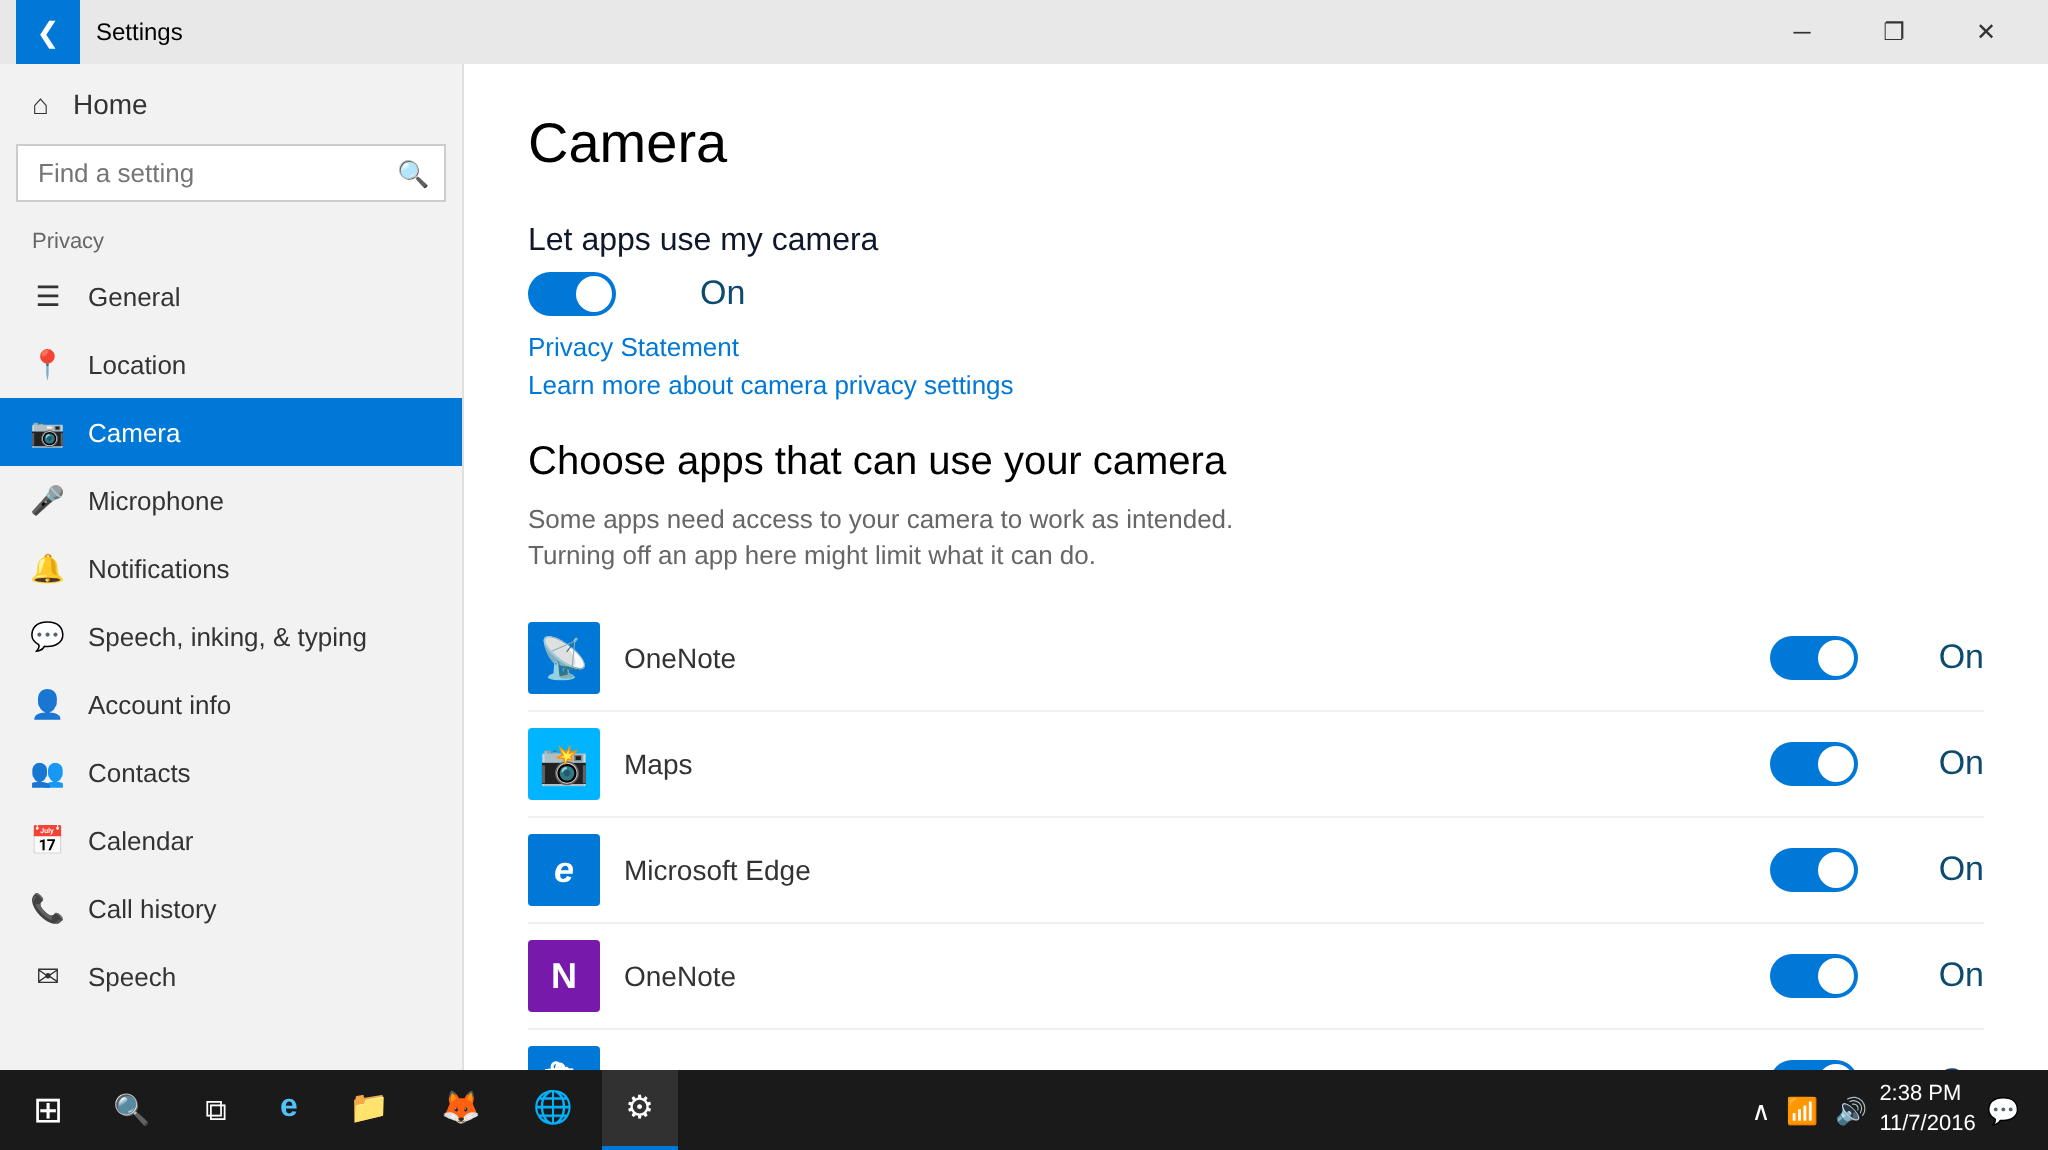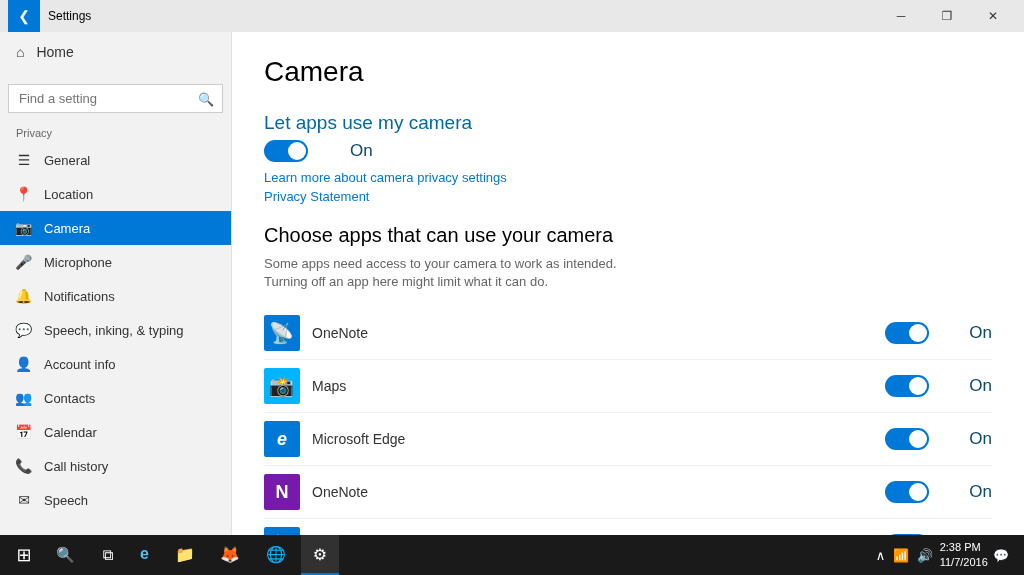--- a/index.html
+++ b/index.html
@@ -69,21 +69,21 @@
     .sidebar-home {
       display: flex;
       align-items: center;
       padding: 12px 16px;
       gap: 12px;
       cursor: pointer;
       font-size: 14px;
       color: #333;
     }
     .sidebar-search {
-      margin: 12px 8px 8px 8px;
+      margin: 0 8px 8px 8px;
       position: relative;
     }
     .sidebar-search input {
       width: 100%;
       padding: 6px 30px 6px 10px;
       border: 1px solid #ccc;
       background: white;
       font-size: 13px;
       outline: none;
     }
@@ -343,28 +343,28 @@
       <span>Speech</span>
     </div>
   </div>
 
   <div class="content">
     <h1>Camera</h1>
 
     <div class="setting-row">
       
     </div>
-    <div style="font-size:19px;color:#0369a1;margin-bottom:6px;">Let apps use my camera</div>
+    <div style="font-size:16px;color:#0f172a;margin-bottom:6px;">Let apps use my camera</div>
     <div class="setting-row">
       <div class="toggle"></div>
       <span class="toggle-label">On</span>
     </div>
 
+    <a class="link">Privacy Statement</a>
     <a class="link">Learn more about camera privacy settings</a>
-    <a class="link">Privacy Statement</a>
 
     <h2>Choose apps that can use your camera</h2>
     <p class="description">Some apps need access to your camera to work as intended.<br>Turning off an app here might limit what it can do.</p>
 
     <div class="app-list" id="app-list">
         <div class="app-row">
           <div class="app-icon" style="background: rgb(0, 120, 215);">📡</div>
           <span class="app-name">OneNote</span>
           <div class="app-toggle-wrap">
             <div class="toggle"></div>

